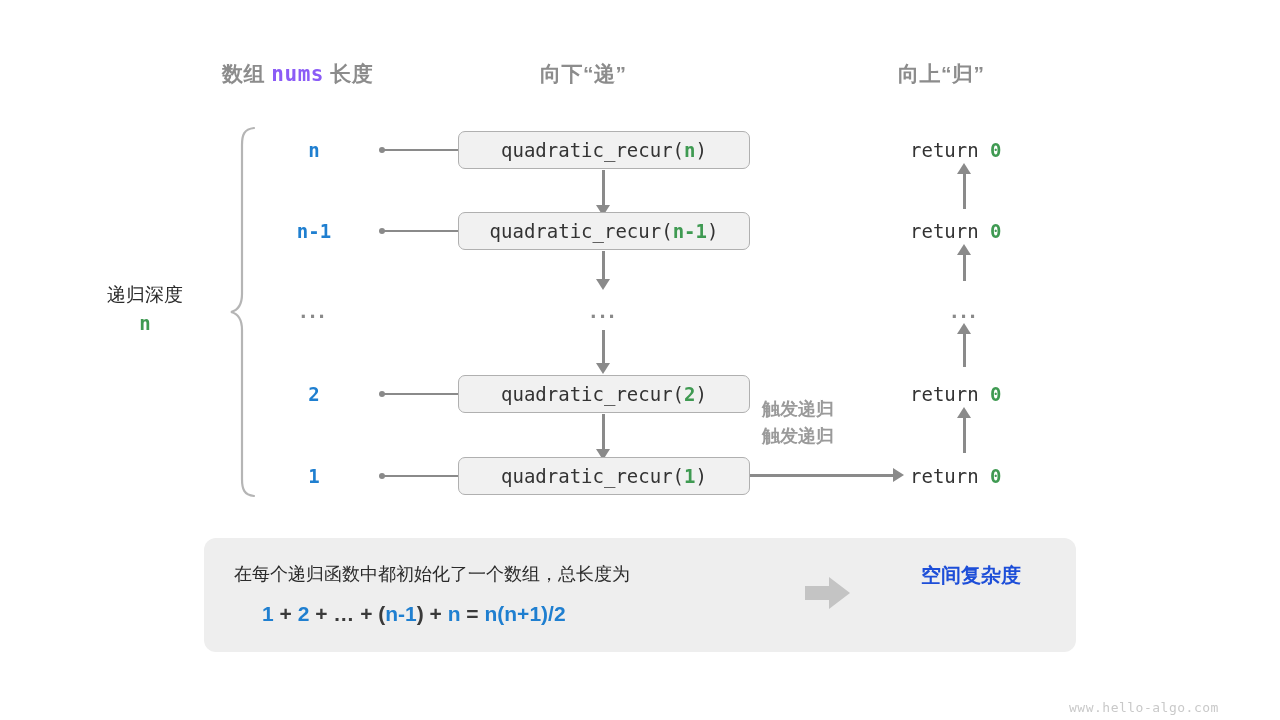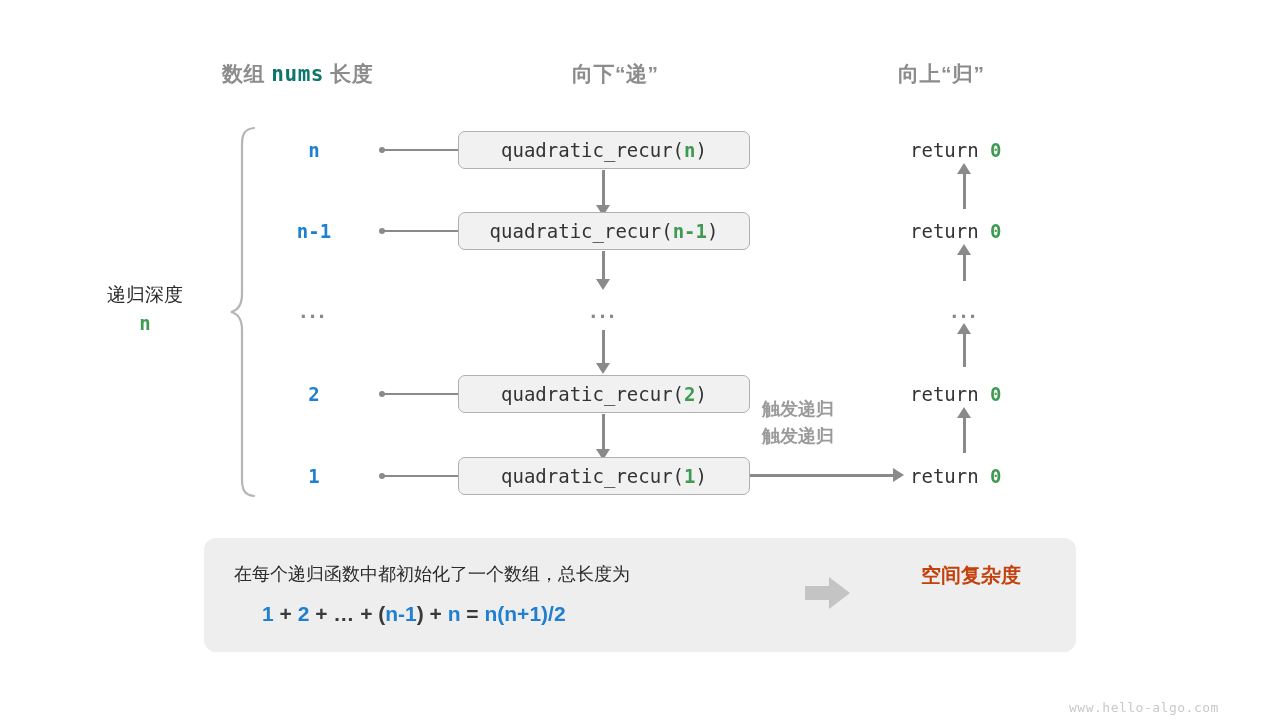--- a/index.html
+++ b/index.html
@@ -20,21 +20,21 @@
   
   .col-header {
     font-size: 21px;
     font-weight: bold;
     color: #8c8c8c;
     white-space: nowrap;
     letter-spacing: 0.5px;
   }
   .col-header .mono-blue {
     font-family: "DejaVu Sans Mono", "Liberation Mono", monospace;
-    color: #0f766e;
+    color: #8b5cf6;
     font-weight: bold;
   }
 
   
   .depth-label {
     font-size: 19px;
     color: #2b2b2b;
     text-align: center;
     white-space: nowrap;
     line-height: 1.55;
@@ -161,21 +161,21 @@
     font-size: 21px;
     font-weight: bold;
     color: #2b2b2b;
     white-space: nowrap;
   }
   .formula .b { color: #1f7fd0; }
   .formula .op { color: #3a3a3a; font-weight: bold; }
   .result-title {
     font-size: 20px;
     font-weight: bold;
-    color: #c2410c;
+    color: #1d4ed8;
     text-align: center;
     white-space: nowrap;
   }
   .result-value {
     font-size: 21px;
     font-weight: bold;
     color: #ef5a1e;
     text-align: center;
     white-space: nowrap;
   }
@@ -199,21 +199,21 @@
 <body>
 
 <div id="canvas">
 
   <div class="abs col-header" style="left:222px; top:60px;">
     <span>数组</span>
     <span class="mono-blue">nums</span>
     <span>长度</span>
   </div>
 
-  <div class="abs col-header" style="left:572px; top:60px;">向下“递”</div>
+  <div class="abs col-header" style="left:540px; top:60px;">向下“递”</div>
 
   <div class="abs col-header" style="left:898px; top:60px;">向上“归”</div>
 
   <div class="abs depth-label" style="left:90px; top:280px; width:110px;">
     <div>递归深度</div>
     <div class="green-n">n</div>
   </div>
 
   <div class="abs" style="left:228px; top:126px;">
     <svg class="brace-svg" width="28" height="372" viewBox="0 0 28 372" aria-hidden="true">

